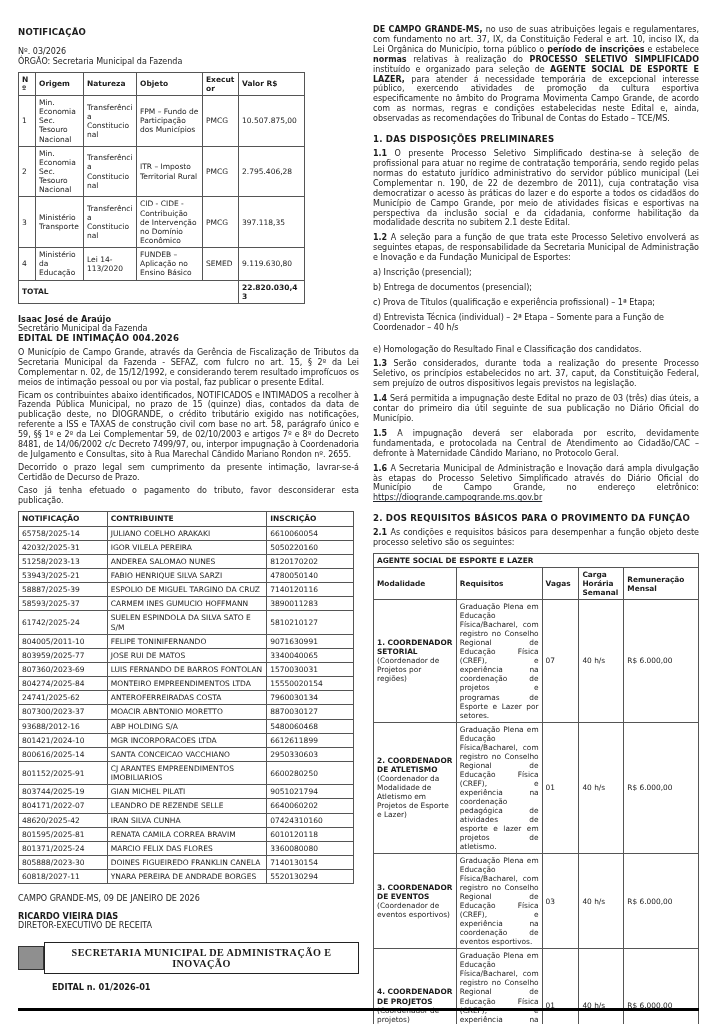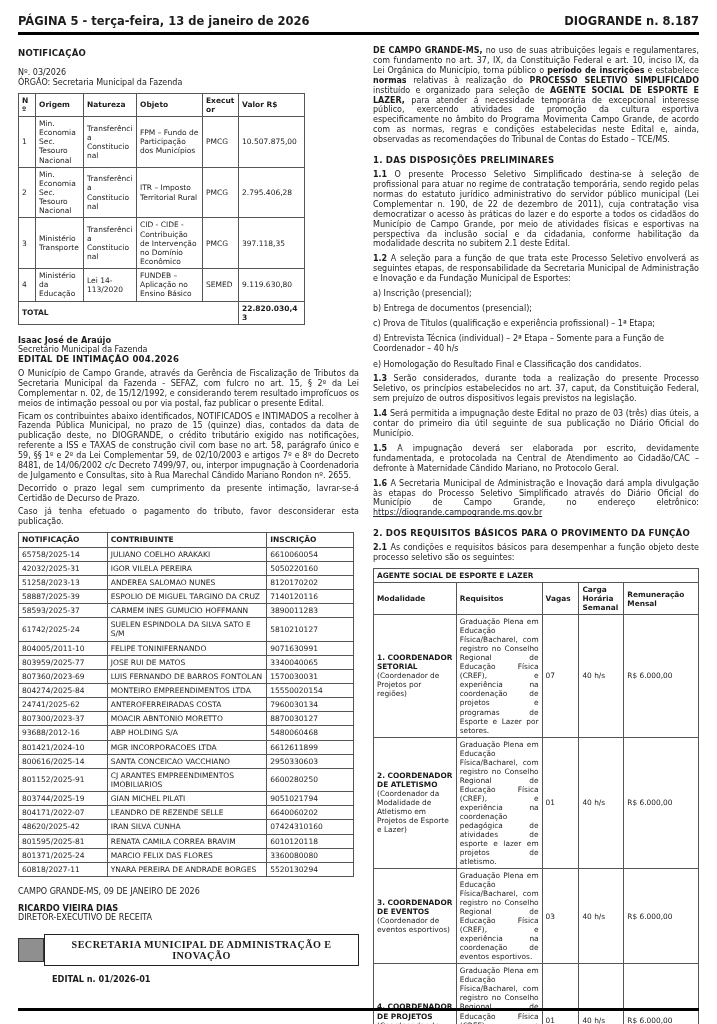--- a/index.html
+++ b/index.html
@@ -74,24 +74,20 @@
     height: 3px; background: #000;
   }
   .sig-name { font-size: 8.2px; font-weight: bold; margin-top: 10px; }
   .sig-role { font-size: 8px; }
 </style>
 </head>
 <body>
 
 <div class="page">
 
-  <div class="masthead">
-    <span class="mh-left">PÁGINA 5 - terça-feira, 13 de janeiro de 2026</span>
-    <span class="mh-right">DIOGRANDE n. 8.187</span>
-  </div>
 
   <div class="columns">
 
     <div class="col-left">
 
       <div class="h-small mt6">NOTIFICAÇÃO</div>
 
       <div class="line8 mt10">Nº. 03/2026</div>
       <div class="line8">ÓRGÃO: Secretaria Municipal da Fazenda</div>
 
@@ -189,20 +185,25 @@
               <td>42032/2025-31</td>
               <td>IGOR VILELA PEREIRA</td>
               <td>5050220160</td>
             </tr>
             <tr>
               <td>51258/2023-13</td>
               <td>ANDEREA SALOMAO NUNES</td>
               <td>8120170202</td>
             </tr>
             <tr>
+              <td>53943/2025-21</td>
+              <td>FABIO HENRIQUE SILVA SARZI</td>
+              <td>4780050140</td>
+            </tr>
+            <tr>
               <td>58887/2025-39</td>
               <td>ESPOLIO DE MIGUEL TARGINO DA CRUZ</td>
               <td>7140120116</td>
             </tr>
             <tr>
               <td>58593/2025-37</td>
               <td>CARMEM INES GUMUCIO HOFFMANN</td>
               <td>3890011283</td>
             </tr>
             <tr>
@@ -277,20 +278,25 @@
             </tr>
             <tr>
               <td>801595/2025-81</td>
               <td>RENATA CAMILA CORREA BRAVIM</td>
               <td>6010120118</td>
             </tr>
             <tr>
               <td>801371/2025-24</td>
               <td>MARCIO FELIX DAS FLORES</td>
               <td>3360080080</td>
+            </tr>
+            <tr>
+              <td>805888/2023-30</td>
+              <td>DOINES FIGUEIREDO FRANKLIN CANELA</td>
+              <td>7140130154</td>
             </tr>
             <tr>
               <td>60818/2027-11</td>
               <td>YNARA PEREIRA DE ANDRADE BORGES</td>
               <td>5520130294</td>
             </tr>
           </tbody>
       </table>
 
       <div class="line8 mt10">CAMPO GRANDE-MS, 09 DE JANEIRO DE 2026</div>
@@ -316,21 +322,21 @@
 
       <div class="h-small mt10">1. DAS DISPOSIÇÕES PRELIMINARES</div>
 
       <p class="body mt6"><b>1.1</b> O presente Processo Seletivo Simplificado destina-se à seleção de profissional para atuar no regime de contratação temporária, sendo regido pelas normas do estatuto jurídico administrativo do servidor público municipal (Lei Complementar n. 190, de 22 de dezembro de 2011), cuja contratação visa democratizar o acesso às práticas do lazer e do esporte a todos os cidadãos do Município de Campo Grande, por meio de atividades físicas e esportivas na perspectiva da inclusão social e da cidadania, conforme habilitação da modalidade descrita no subitem 2.1 deste Edital.</p>
       <p class="body"><b>1.2</b> A seleção para a função de que trata este Processo Seletivo envolverá as seguintes etapas, de responsabilidade da Secretaria Municipal de Administração e Inovação e da Fundação Municipal de Esportes:</p>
 
       <p class="body nojust">a) Inscrição (presencial);</p>
       <p class="body nojust">b) Entrega de documentos (presencial);</p>
       <p class="body nojust">c) Prova de Títulos (qualificação e experiência profissional) – 1ª Etapa;</p>
       <p class="body nojust" style="margin-bottom:1px">d) Entrevista Técnica (individual) – 2ª Etapa – Somente para a Função de Coordenador – 40 h/s</p>
-      <p class="body nojust" style="margin-top:6px">e) Homologação do Resultado Final e Classificação dos candidatos.</p>
+      <p class="body nojust" style="margin-top:12px">e) Homologação do Resultado Final e Classificação dos candidatos.</p>
 
       <p class="body"><b>1.3</b> Serão considerados, durante toda a realização do presente Processo Seletivo, os princípios estabelecidos no art. 37, caput, da Constituição Federal, sem prejuízo de outros dispositivos legais previstos na legislação.</p>
       <p class="body"><b>1.4</b> Será permitida a impugnação deste Edital no prazo de 03 (três) dias úteis, a contar do primeiro dia útil seguinte de sua publicação no Diário Oficial do Município.</p>
       <p class="body"><b>1.5</b> A impugnação deverá ser elaborada por escrito, devidamente fundamentada, e protocolada na Central de Atendimento ao Cidadão/CAC – defronte à Maternidade Cândido Mariano, no Protocolo Geral.</p>
       <p class="body"><span><b>1.6</b> A Secretaria Municipal de Administração e Inovação dará ampla divulgação às etapas do Processo Seletivo Simplificado através do Diário Oficial do Município de Campo Grande, no endereço eletrônico: </span><a class="doc-link" href="#">https://diogrande.campogrande.ms.gov.br</a></p>
 
       <div class="h-small mt10">2.  DOS REQUISITOS BÁSICOS PARA O PROVIMENTO DA FUNÇÃO</div>
 
       <p class="body mt6"><b>2.1</b> As condições e requisitos básicos para desempenhar a função objeto deste processo seletivo são os seguintes:</p>
 

